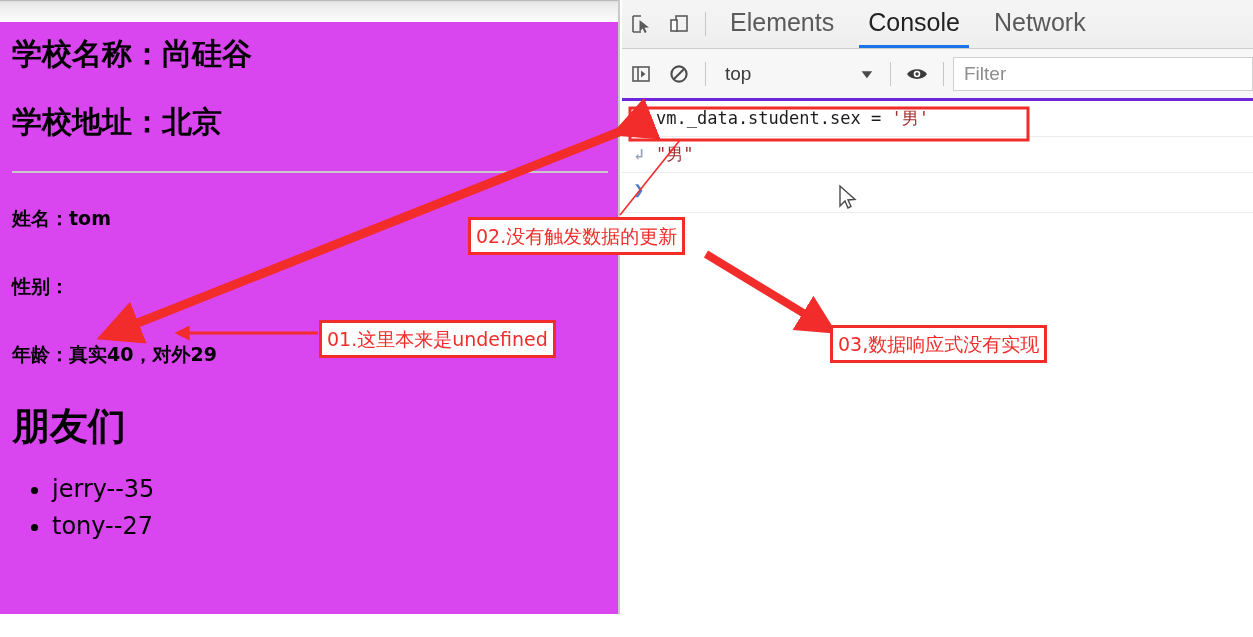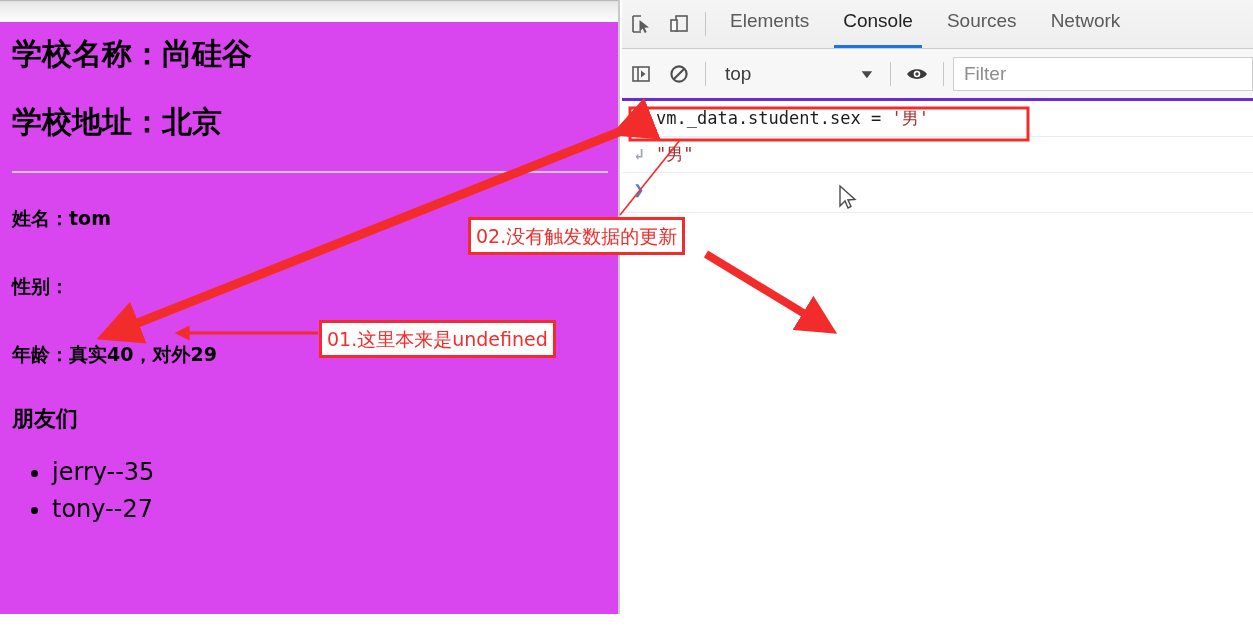--- a/index.html
+++ b/index.html
@@ -73,21 +73,21 @@
     color: #000000;
     white-space: pre;
   }
   .f-name { margin-top: 36px; }
   .f-sex  { margin-top: 48px; }
   .f-age  { margin-top: 48px; }
 
   .friends-h2 {
     font-family: "DejaVu Sans", "Liberation Sans", sans-serif;
     font-weight: 700;
-    font-size: 22px;
+    font-size: 38px;
     line-height: 1.05;
     color: #000000;
     margin-top: 42px;
   }
 
   #friends-list {
     margin-top: 24px;
     margin-left: 40px;
     list-style: disc;
   }
@@ -124,24 +124,24 @@
   }
   .dt-sep {
     width: 1px; height: 24px;
     background: #c6c6c6;
     margin: 0 7px;
   }
 
   .dt-tab {
     position: relative;
     height: 48px;
-    padding: 16px 17px;
-    display: flex; align-items: flex-end;
+    padding: 8px 17px;
+    display: flex; align-items: flex-start;
     font-family: "Liberation Sans", sans-serif;
-    font-size: 19px;
+    font-size: 25px;
     color: #5a5a5a;
     cursor: pointer;
     white-space: nowrap;
   }
   .dt-tab.active { color: #222222; }
   .dt-tab.active::after {
     content: "";
     position: absolute;
     left: 8px; right: 8px; bottom: 0;
     height: 3px;
@@ -290,23 +290,20 @@
 
       <div class="dt-sep"></div>
 
       <div class="dt-tab">
           <span>Elements</span>
         </div>
       <div class="dt-tab active">
           <span>Console</span>
         </div>
       <div class="dt-tab">
-          <span>Sources</span>
-        </div>
-      <div class="dt-tab">
           <span>Network</span>
         </div>
     </div>
 
     <div id="dt-filterbar">
 
       <div class="dt-icon-btn" title="Show console sidebar">
         <svg width="22" height="22" viewBox="0 0 22 22">
           <rect x="3" y="4" width="16" height="14" fill="none" stroke="#5a5a5a" stroke-width="1.6"></rect>
           <line x1="8" y1="4" x2="8" y2="18" stroke="#5a5a5a" stroke-width="1.6"></line>
@@ -394,14 +391,17 @@
   </svg>
 
   <div class="anno-box" style="left:468px; top:217px; height:33px;">
     <span>02.没有触发数据的更新</span>
   </div>
 
   <div class="anno-box" style="left:319px; top:320px; height:24px;">
     <span>01.这里本来是undefined</span>
   </div>
 
+  <div class="anno-box" style="left:830px; top:325px; height:36px;">
+    <span>03,数据响应式没有实现</span>
+  </div>
 
 </div>
 
 </body></html>

